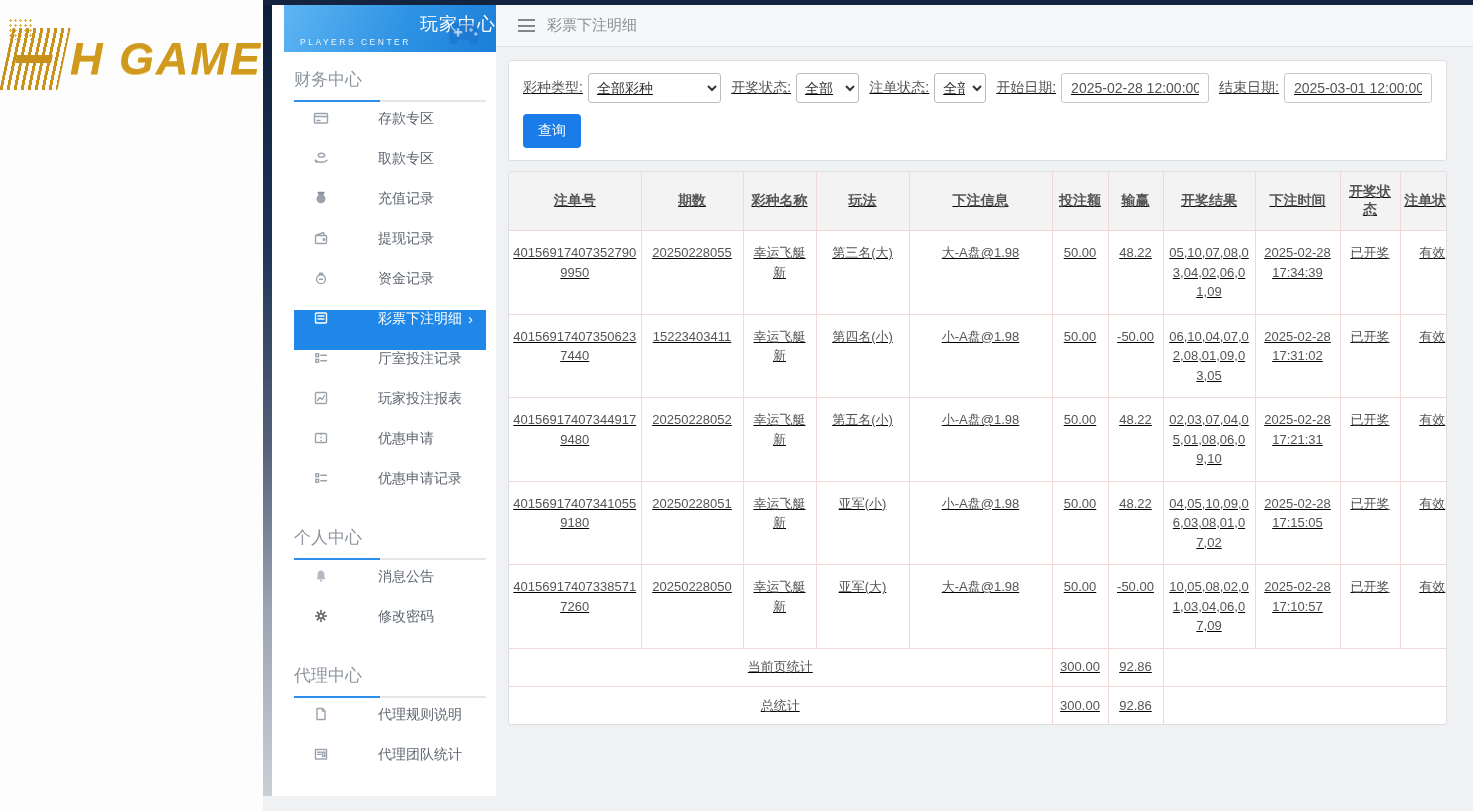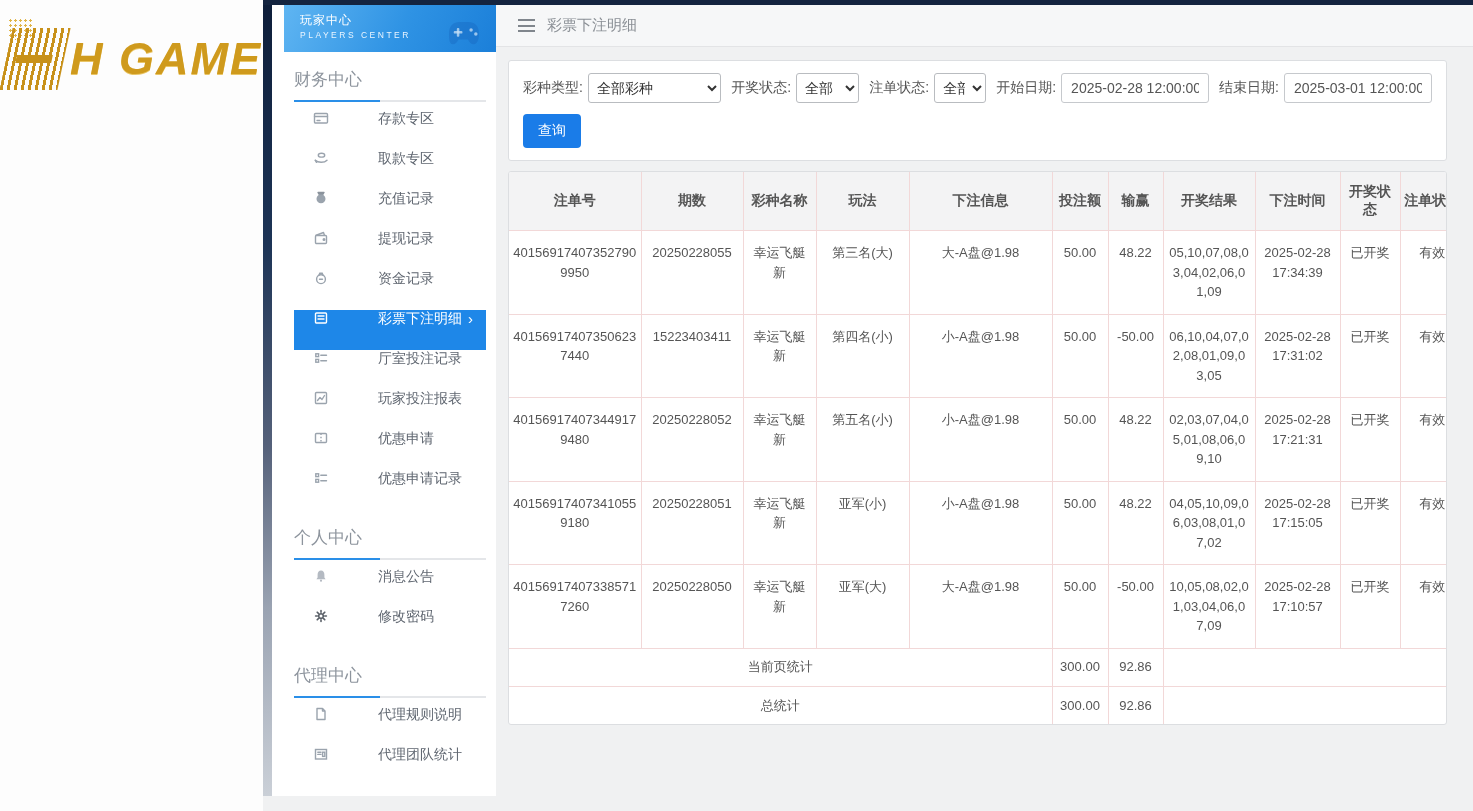--- a/index.html
+++ b/index.html
@@ -19,41 +19,41 @@
 
   
   .left-strip { position:absolute; left:263px; top:0; width:9px; height:811px;
     background:linear-gradient(#0e1e3a 0%, #1d3456 30%, #55617a 55%, #9aa3b2 75%, #ced3da 100%); }
   .top-dark-bar { position:absolute; left:263px; top:0; right:0; height:5px; background:#142440; z-index:9; }
 
   
   .sidebar { position:absolute; left:272px; top:0; width:224px; height:811px; background:#fff; }
   .side-header { position:relative; margin:5px 0 0 12px; height:47px; padding:7px 0 0 16px; overflow:hidden;
     background:linear-gradient(115deg,#5fb5f2 0%, #2f93e4 55%, #1b7fd9 100%); }
-  .side-header .t1 { color:#fff; font-size:12px; letter-spacing:1px; }
+  .side-header .t1 { color:#fff; font-size:18px; letter-spacing:1px;text-align:right; }
   .side-header .t2 { color:#eaf5ff; font-size:8.5px; letter-spacing:2.5px; margin-top:1px; }
   .gamepad { position:absolute; right:6px; top:3px; opacity:.75; }
   .side-section-title { margin:16px 0 0 22px; font-size:17px; color:#8d949d; }
   .side-underline { position:relative; margin:9px 10px 8px 22px; height:2px; background:#e4e6e9; }
   .side-underline::before { content:""; position:absolute; left:0; top:0; width:86px; height:2px; background:#2a8fe8; }
   .nav-item { position:relative; display:flex; align-items:flex-start; height:40px; margin:0 10px 0 22px;
     color:#5f6670; font-size:14px; cursor:pointer;gap:28px; }
   .nav-item .nicon { width:17px; height:16px; margin:0 20px 0 19px; display:flex; align-items:center; }
   .nav-item.active { background:#1e87e8; color:#fff; }
   .nav-item .chev { position:absolute; right:13px; font-size:15px; color:#fff; }
 
   
   .main { position:absolute; left:496px; top:0; width:977px; height:811px; background:#f0f1f2; }
   .content-header { position:absolute; left:0; top:5px; width:100%; height:42px; background:#f6f7f8;
     border-bottom:1px solid #e3e4e6; display:flex; align-items:center; padding-left:22px; }
   .burger { width:17px; height:13px; display:flex; flex-direction:column; justify-content:space-between; margin-right:12px; cursor:pointer; }
   .burger span { display:block; height:2px; background:#80868d; }
   .content-title { font-size:15px; color:#8a8f95; }
 
-  .content-body { position:absolute; left:0; top:47px; width:100%; padding:13px 26px 0 12px; }
+  .content-body { position:absolute; left:0; top:47px; width:100%; padding:13px 26px 0 12px;text-decoration:underline; }
   .panel { background:#fff; border:1px solid #dcdee1; border-radius:3px; }
 
   
   .filter-panel { padding:12px 14px 12px 14px; }
   .filter-row { display:flex; align-items:center; flex-wrap:nowrap; }
   .filter-row label { font-size:14px; color:#555; margin:0 5px 0 10px; white-space:nowrap; }
   .filter-row label:first-child { margin-left:0; }
   .filter-row select { height:30px; border:1px solid #b9bcc0; border-radius:3px; background:#fff;
     font-size:14px; color:#333; font-family:inherit; padding:0 4px; }
   .sel-lottery { width:135px; } .sel-draw { width:64px; } .sel-order { width:52px; }

